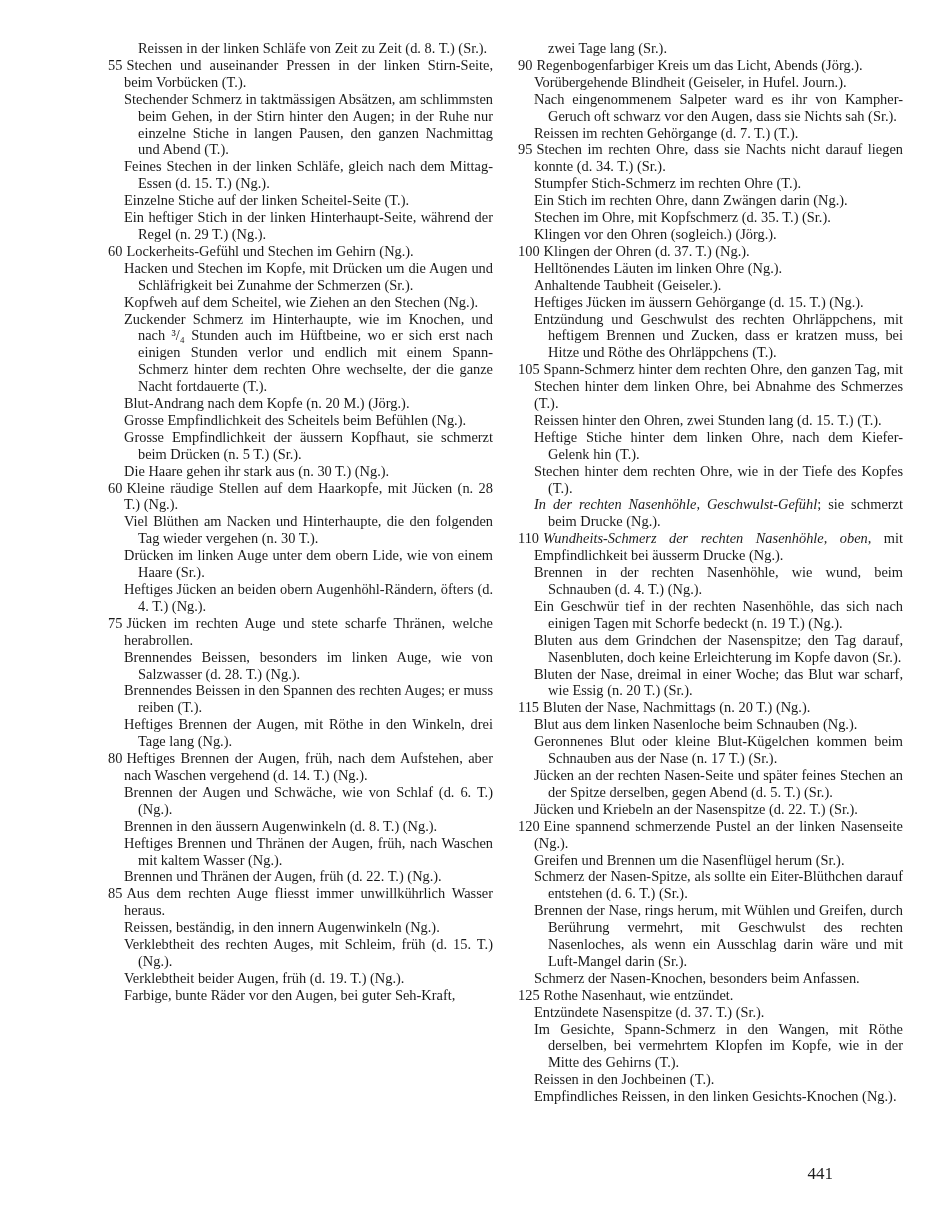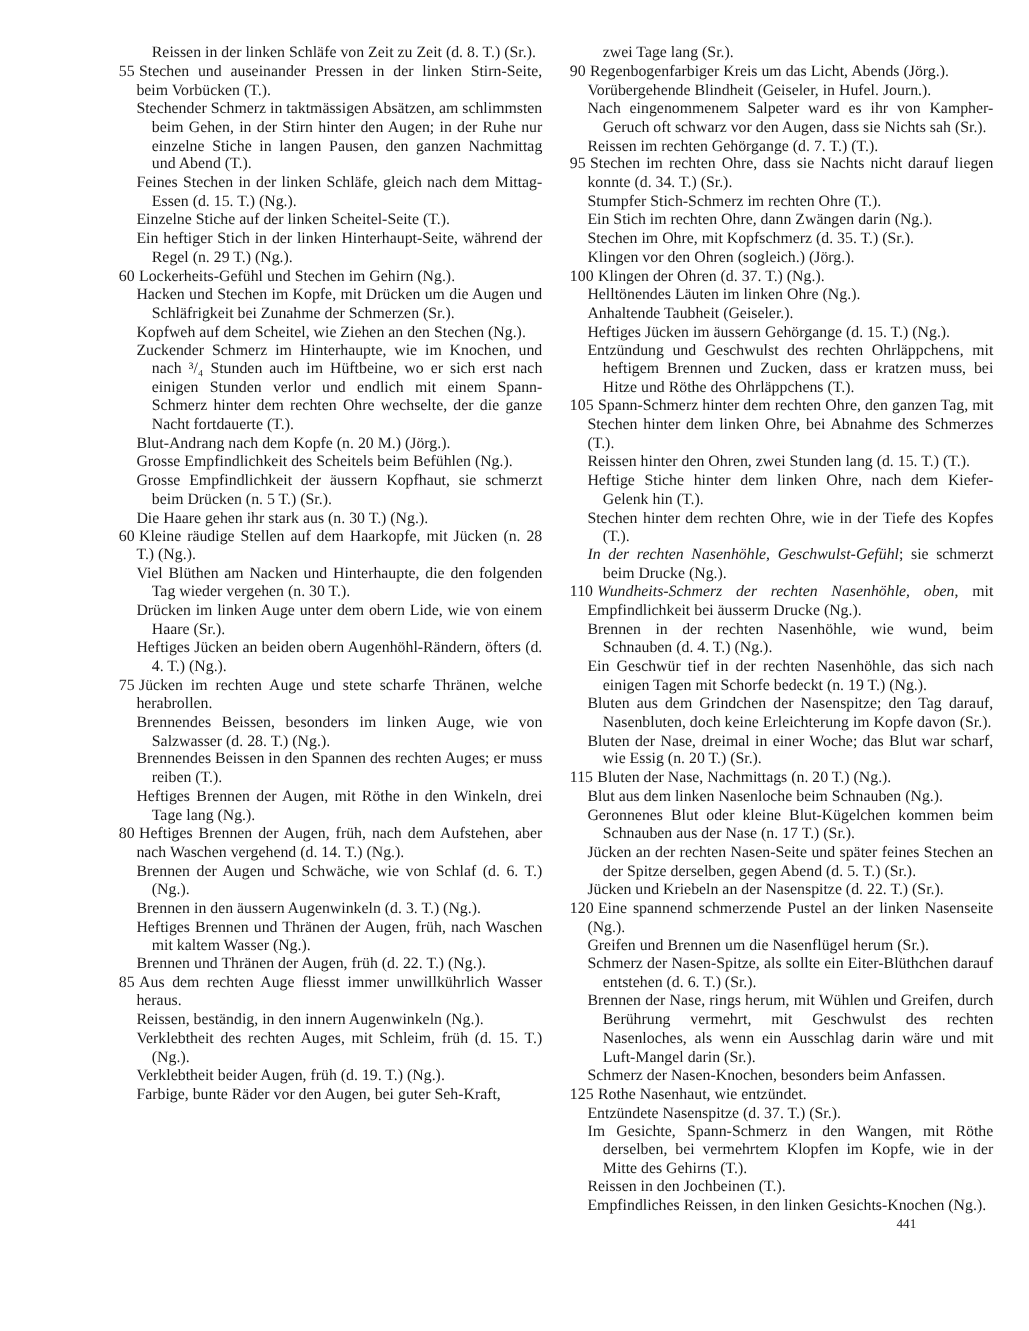--- a/index.html
+++ b/index.html
@@ -6,21 +6,21 @@
   body { width: 935px; height: 1210px; position: relative; overflow: hidden;
          font-family: "Liberation Serif", "DejaVu Serif", serif; color: #1a1a1a; }
   .page { position: absolute; left: 0; top: 0; width: 865px; height: 1210px; }
   .col { position: absolute; top: 40px; width: 385px; font-size: 14.4px; line-height: 16.9px; }
   .col.left { left: 108px; }
   .col.right { left: 518px; }
   .entry { position: relative; padding-left: 30px; text-indent: -14px; margin: 0; text-align: justify; }
   .entry.numbered { padding-left: 16px; text-indent: 0; }
   .entry.cont-top { padding-left: 30px; text-indent: 0; }
   .it { font-style: italic; }
-  .page-number { position: absolute; right: 32px; top: 1105px; font-size: 12px; }
+  .page-number { position: absolute; right: 32px; top: 1164px; font-size: 17px; }
 </style>
 </head>
 <body>
 
 <div class="page">
   <div class="col left" id="col-left">
       <p class="entry cont-top"><span>Reissen in der linken Schläfe von Zeit zu Zeit (d. 8. T.) (Sr.).</span></p>
       <p class="entry numbered" style="padding-left: 16px; text-indent: 0px;"><span style="position: static; margin-left: -16px; margin-right: 4px;">55</span><span>Stechen und auseinander Pressen in der linken Stirn-Seite, beim Vorbücken (T.).</span></p>
       <p class="entry"><span>Stechender Schmerz in taktmässigen Absätzen, am schlimmsten beim Gehen, in der Stirn hinter den Augen; in der Ruhe nur einzelne Stiche in langen Pausen, den ganzen Nachmittag und Abend (T.).</span></p>
       <p class="entry"><span>Feines Stechen in der linken Schläfe, gleich nach dem Mittag-Essen (d. 15. T.) (Ng.).</span></p>
@@ -37,21 +37,21 @@
       <p class="entry numbered" style="padding-left: 16px; text-indent: 0px;"><span style="position: static; margin-left: -16px; margin-right: 4px;">60</span><span>Kleine räudige Stellen auf dem Haarkopfe, mit Jücken (n. 28 T.) (Ng.).</span></p>
       <p class="entry"><span>Viel Blüthen am Nacken und Hinterhaupte, die den folgenden Tag wieder vergehen (n. 30 T.).</span></p>
       <p class="entry"><span>Drücken im linken Auge unter dem obern Lide, wie von einem Haare (Sr.).</span></p>
       <p class="entry"><span>Heftiges Jücken an beiden obern Augenhöhl-Rändern, öfters (d. 4. T.) (Ng.).</span></p>
       <p class="entry numbered" style="padding-left: 16px; text-indent: 0px;"><span style="position: static; margin-left: -16px; margin-right: 4px;">75</span><span>Jücken im rechten Auge und stete scharfe Thränen, welche herabrollen.</span></p>
       <p class="entry"><span>Brennendes Beissen, besonders im linken Auge, wie von Salzwasser (d. 28. T.) (Ng.).</span></p>
       <p class="entry"><span>Brennendes Beissen in den Spannen des rechten Auges; er muss reiben (T.).</span></p>
       <p class="entry"><span>Heftiges Brennen der Augen, mit Röthe in den Winkeln, drei Tage lang (Ng.).</span></p>
       <p class="entry numbered" style="padding-left: 16px; text-indent: 0px;"><span style="position: static; margin-left: -16px; margin-right: 4px;">80</span><span>Heftiges Brennen der Augen, früh, nach dem Aufstehen, aber nach Waschen vergehend (d. 14. T.) (Ng.).</span></p>
       <p class="entry"><span>Brennen der Augen und Schwäche, wie von Schlaf (d. 6. T.) (Ng.).</span></p>
-      <p class="entry"><span>Brennen in den äussern Augenwinkeln (d. 3. T.) (Ng.).</span></p>
+      <p class="entry"><span>Brennen in den äussern Augenwinkeln (d. 8. T.) (Ng.).</span></p>
       <p class="entry"><span>Heftiges Brennen und Thränen der Augen, früh, nach Waschen mit kaltem Wasser (Ng.).</span></p>
       <p class="entry"><span>Brennen und Thränen der Augen, früh (d. 22. T.) (Ng.).</span></p>
       <p class="entry numbered" style="padding-left: 16px; text-indent: 0px;"><span style="position: static; margin-left: -16px; margin-right: 4px;">85</span><span>Aus dem rechten Auge fliesst immer unwillkührlich Wasser heraus.</span></p>
       <p class="entry"><span>Reissen, beständig, in den innern Augenwinkeln (Ng.).</span></p>
       <p class="entry"><span>Verklebtheit des rechten Auges, mit Schleim, früh (d. 15. T.) (Ng.).</span></p>
       <p class="entry"><span>Verklebtheit beider Augen, früh (d. 19. T.) (Ng.).</span></p>
       <p class="entry"><span>Farbige, bunte Räder vor den Augen, bei guter Seh-Kraft,</span></p>
     </div>
   <div class="col right" id="col-right">
       <p class="entry cont-top"><span>zwei Tage lang (Sr.).</span></p>

